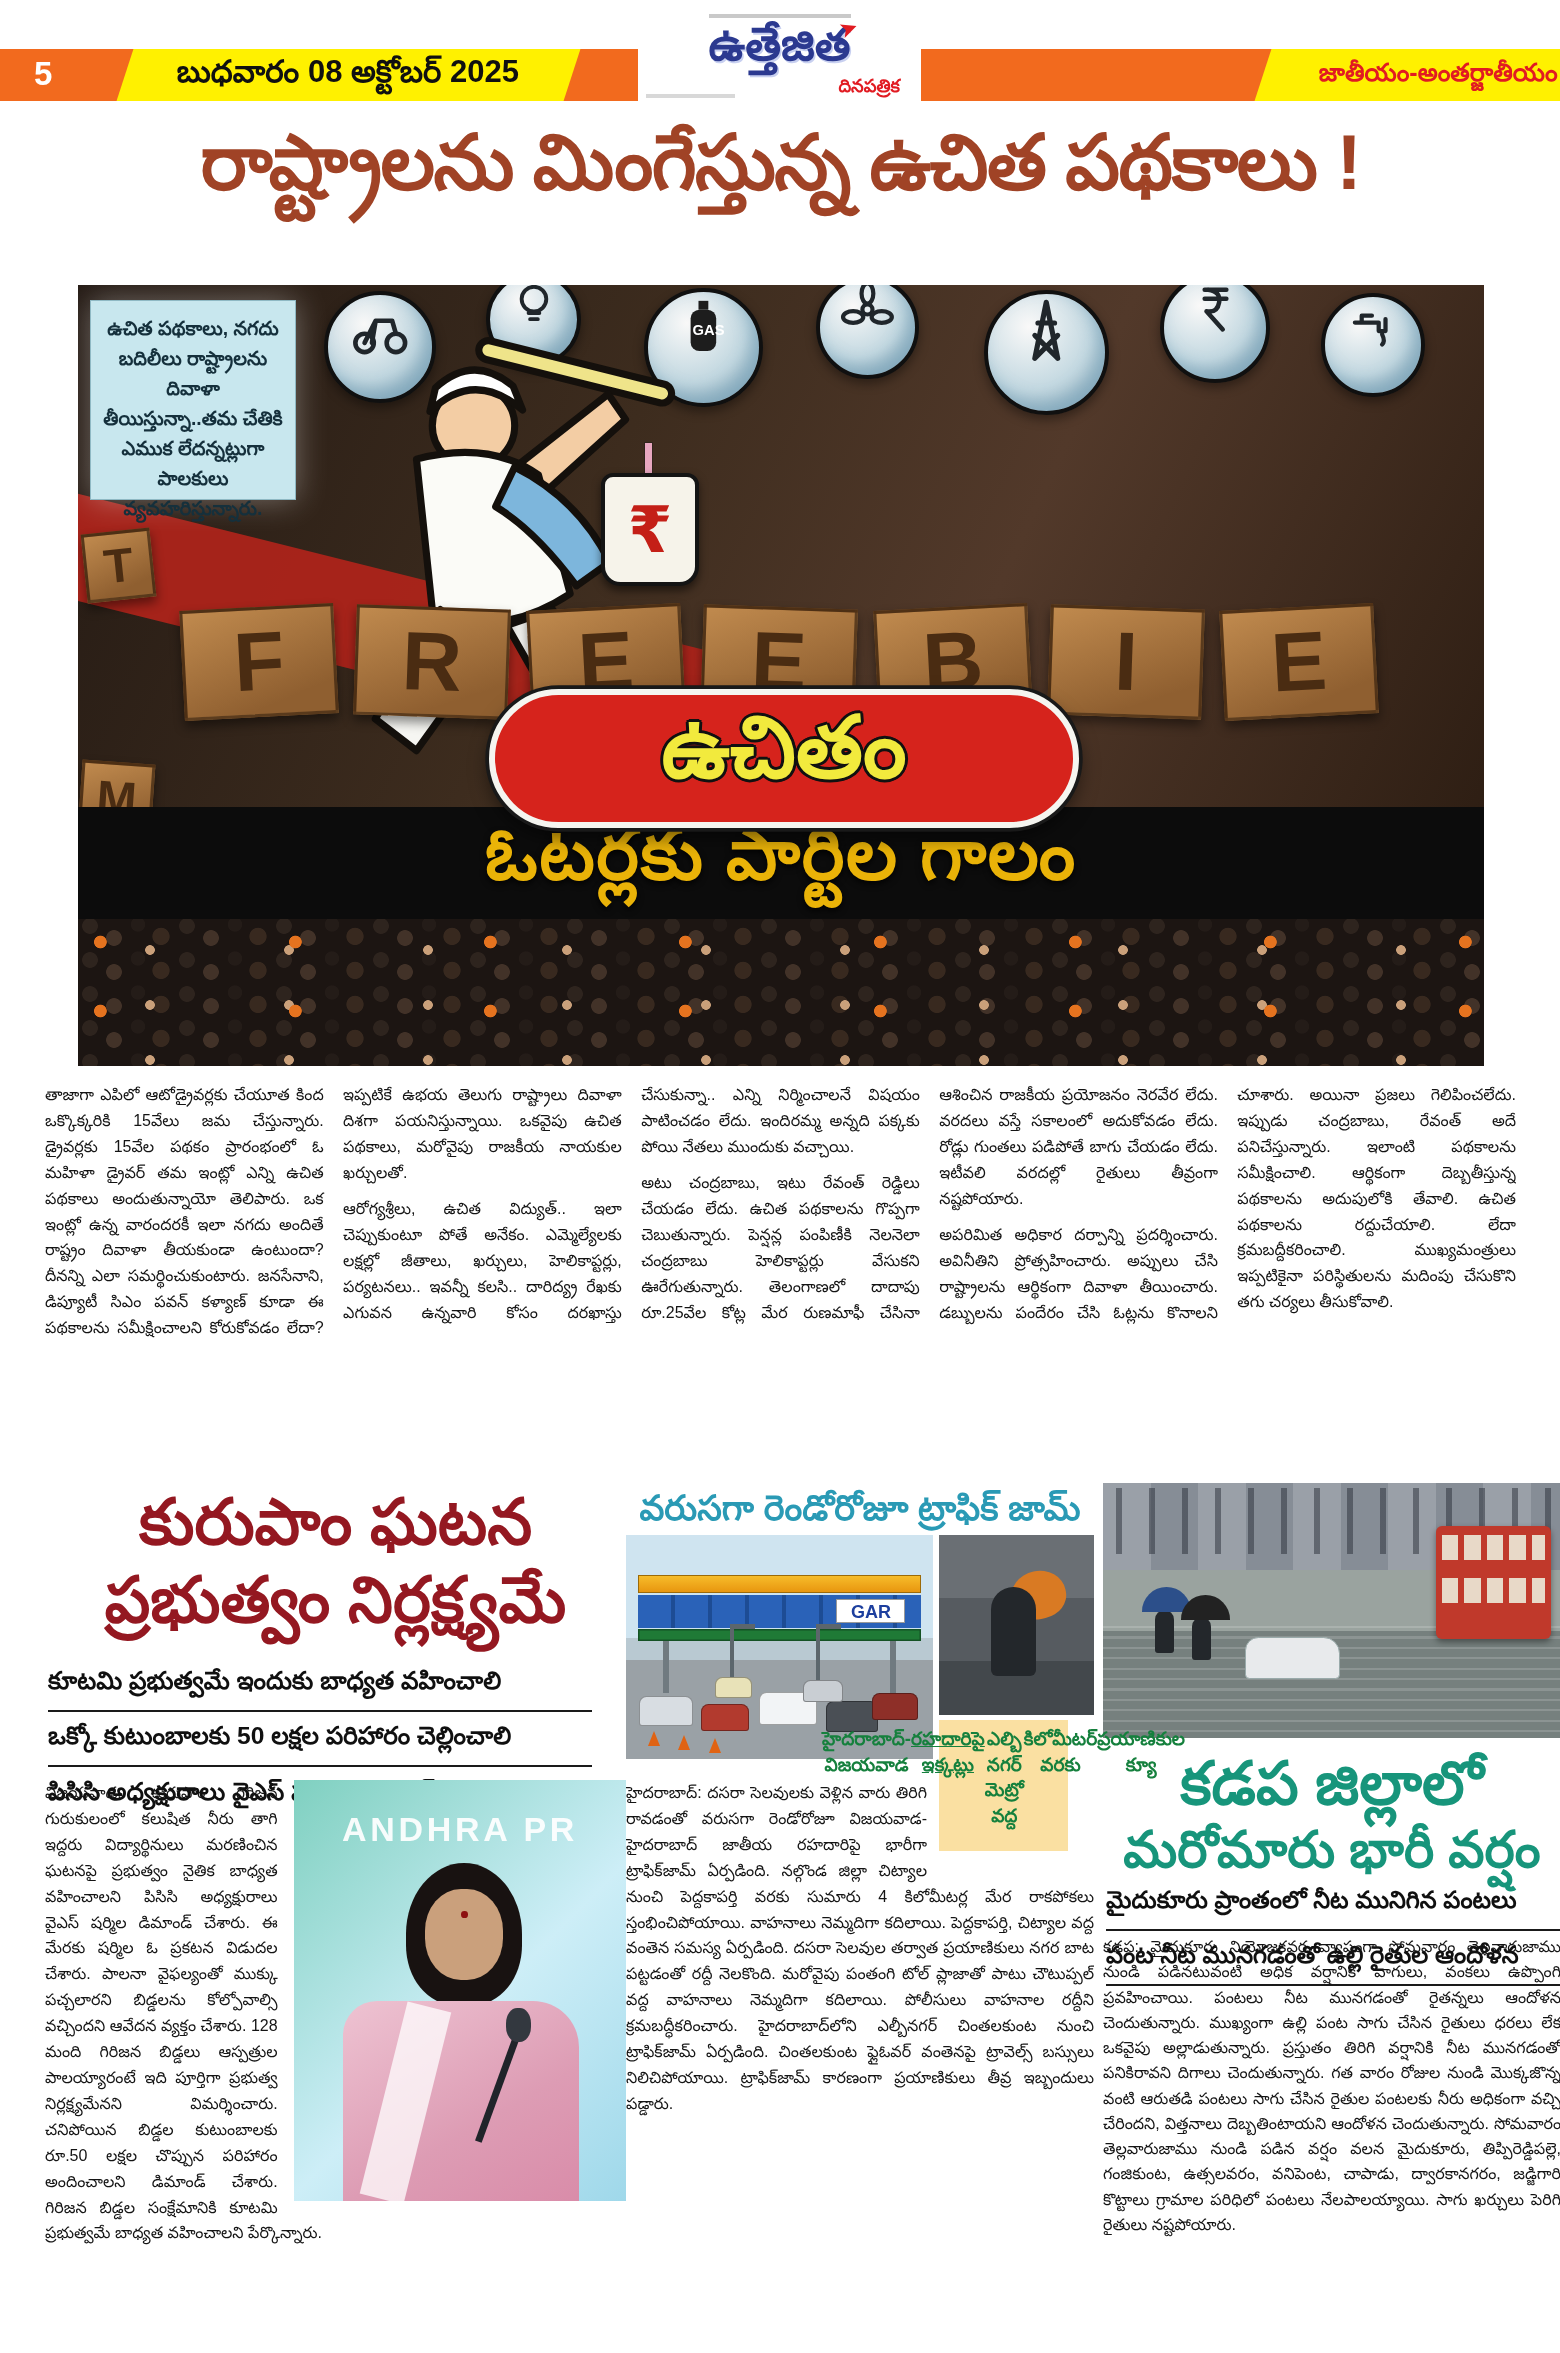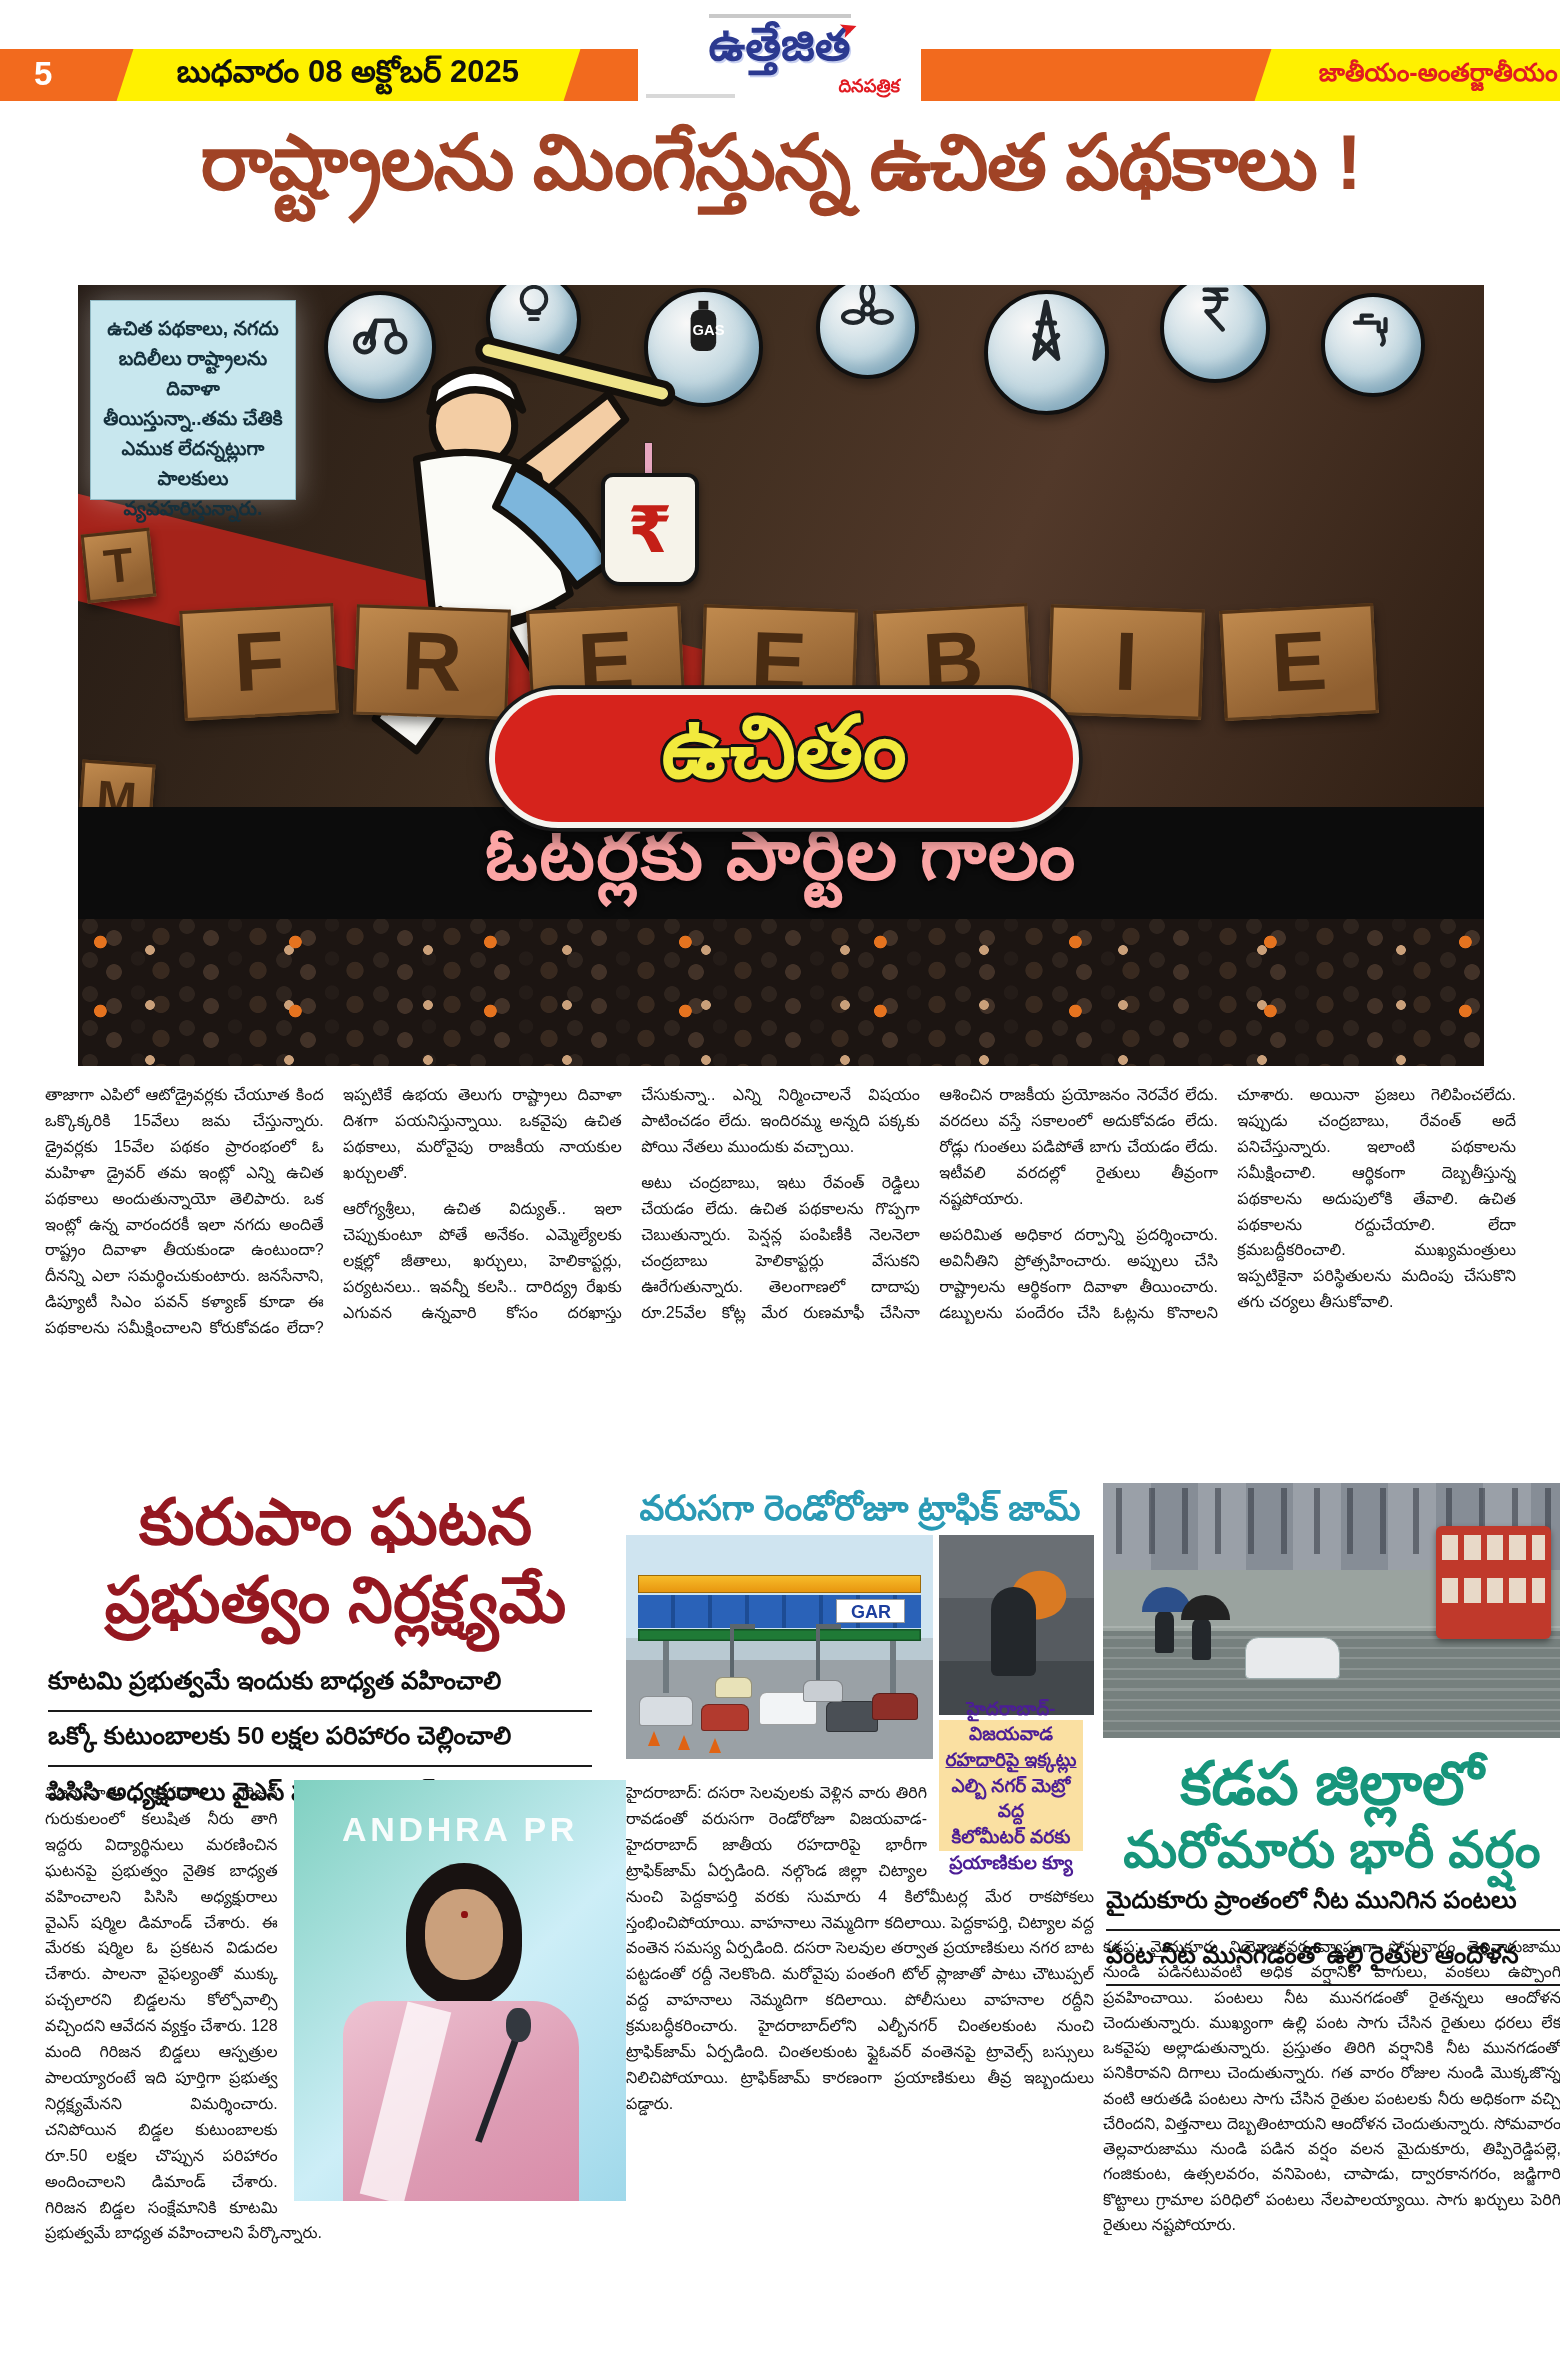--- a/index.html
+++ b/index.html
@@ -40,21 +40,21 @@
   .block-t{position:absolute;left:6px;top:246px;width:69px;height:69px;font-size:48px;transform:rotate(-6deg);}
   .block-m{position:absolute;left:1.5px;top:477px;width:73px;height:73px;font-size:48px;transform:rotate(4deg);}
   .quote-box{position:absolute;left:12px;top:15px;width:206px;height:200px;background:#C8E7EE;border:1.5px solid #8fb9c4;padding:12px 9px;display:flex;align-items:flex-start;box-shadow:0 0 30px rgba(255,255,255,.35);}
   .quote-text{color:#15303c;font-size:19.4px;line-height:1.55;font-weight:700;text-align:center;}
   .money-bag{position:absolute;left:523px;top:188px;width:98px;height:113px;background:#f6f3ea;border:4.5px solid #141414;border-radius:12px 12px 19.4px 19.4px;display:flex;align-items:center;justify-content:center;box-shadow:0 4.5px 9px rgba(0,0,0,.5);}
   .money-bag span{color:#c41f17;font-size:64px;font-weight:800;}
   .bag-rope{position:absolute;left:566px;top:157px;width:9px;height:37px;background:#e8a7c0;border:1.5px solid #30241c;}
   .ucitam{position:absolute;left:411px;top:382px;width:590px;height:139px;background:#D6231C;border-radius:75px;border:6px solid #f5f5f0;box-shadow:0 0 0 3.7px #191919,0 9px 19.4px rgba(0,0,0,.55);display:flex;align-items:center;justify-content:center;z-index:5;margin-top:22px;}
   .ucitam-text{font-size:86px;font-weight:800;color:#F2EA3D;text-shadow:-3px 0 #111,3px 0 #111,0 -3px #111,0 3px #111,-2.2px -2.2px #111,2.2px 2.2px #111,-2.2px 2.2px #111,2.2px -2.2px #111;}
   .strap{position:absolute;left:0;top:522px;width:100%;height:112px;background:#0c0c0c;display:flex;align-items:center;justify-content:center;z-index:4;}
-  .strap-text{color:#fca5a5;font-size:72px;font-weight:800;letter-spacing:1.5px;text-shadow:0 3px 6px rgba(0,0,0,.8);}
+  .strap-text{color:#eab308;font-size:72px;font-weight:800;letter-spacing:1.5px;text-shadow:0 3px 6px rgba(0,0,0,.8);}
   .crowd{position:absolute;left:0;top:632px;width:100%;height:149px;z-index:3;
     background:
       radial-gradient(circle 6.7px at 22.4px 25px,#e5731f 6px,transparent 6.7px),
       radial-gradient(circle 5.2px at 72px 33px,#caa07a 4.5px,transparent 5.2px),
       radial-gradient(circle 8.2px at 12px 9px,#2e241e 7.5px,transparent 8.2px),
       radial-gradient(circle 8.2px at 36px 21px,#423228 7.5px,transparent 8.2px),
       radial-gradient(circle 7.5px at 60px 7.5px,#241c18 6.7px,transparent 7.5px),
       radial-gradient(circle 9px at 83px 19.4px,#38291f 8.2px,transparent 9px),
       #1c1512;
     background-size:195px 69px,139px 55px,97px 34px,97px 34px,97px 34px,97px 34px;}
@@ -88,21 +88,21 @@
   .gar-sign{position:absolute;right:9%;top:64px;width:69px;height:24px;background:#fff;color:#1d3f9e;font-weight:800;font-size:18px;text-align:center;line-height:24px;border:0.7px solid #999;}
   .green-band{position:absolute;left:4%;top:94px;width:92%;height:12px;background:#1f7a36;box-shadow:inset 0 0 0 1.5px #145225;}
   .pole{position:absolute;top:106px;width:6px;height:52px;background:#707a80;}
   .lightpole{position:absolute;top:89px;width:3.7px;height:67px;background:#5c666c;}
   .lightarm{position:absolute;width:25px;height:4.5px;background:#5c666c;}
   .car{position:absolute;border-radius:7.5px 7.5px 3px 3px;border:1.5px solid rgba(0,0,0,.35);}
   .cone{position:absolute;width:0;height:0;border-left:6px solid transparent;border-right:6px solid transparent;border-bottom:15px solid #e06313;}
   .strip-photo{position:absolute;left:939px;top:1535px;width:155px;height:180px;overflow:hidden;background:linear-gradient(#6a6f74 0 35%,#565b60 35% 70%,#43484c 70%);}
   .strip-fig{position:absolute;left:52px;top:52px;width:45px;height:89px;background:#23272b;border-radius:22.4px 22.4px 6px 6px;}
   .strip-sack{position:absolute;left:72px;top:36px;width:55px;height:48px;background:#d97a23;border-radius:50% 50% 46% 46%;transform:rotate(-12deg);}
-  .caption-box{position:absolute;left:939px;top:1720px;width:144px;height:131px;background:#FAE0A2;color:#4c1d95;font-weight:700;font-size:18.6px;line-height:1.38;text-align:center;display:flex;flex-direction:column;justify-content:center;padding:6px 4.5px;z-index:2;}
+  .caption-box{position:absolute;left:939px;top:1720px;width:129px;height:131px;background:#FAE0A2;color:#15803d;font-weight:700;font-size:18.6px;line-height:1.38;text-align:center;display:flex;flex-direction:row;justify-content:center;padding:6px 4.5px;z-index:2;}
   .caption-box .u{text-decoration:underline;}
   .traffic-article{position:absolute;left:626px;top:1780px;width:468px;height:563px;font-size:16px;line-height:1.62;text-align:justify;color:#141414;overflow:hidden;}
   .caption-spacer{float:right;width:167px;height:78px;}
 
   
   .flood-photo{position:absolute;left:1103px;top:1483px;width:458px;height:255px;overflow:hidden;background:linear-gradient(#b9bec4 0 30%,#9aa39f 30% 58%,#76807e 58%);}
   .buildings{position:absolute;left:0;top:0;width:100%;height:34%;background:repeating-linear-gradient(90deg,#9aa0a8 0 48px,#868d96 48px 95px);}
   .bwindows{position:absolute;left:0;top:4.5px;width:100%;height:26%;background:repeating-linear-gradient(90deg,transparent 0 13.4px,rgba(40,45,55,.5) 13.4px 19.4px,transparent 19.4px 33px);}
   .water-lines{position:absolute;left:0;bottom:0;width:100%;height:44%;background:repeating-linear-gradient(180deg,rgba(255,255,255,.16) 0 2.2px,transparent 2.2px 10.4px);}
   .red-bus{position:absolute;right:10.4px;top:43px;width:115px;height:113px;background:#c0392b;border-radius:6px;box-shadow:0 3px 6px rgba(0,0,0,.4);}

